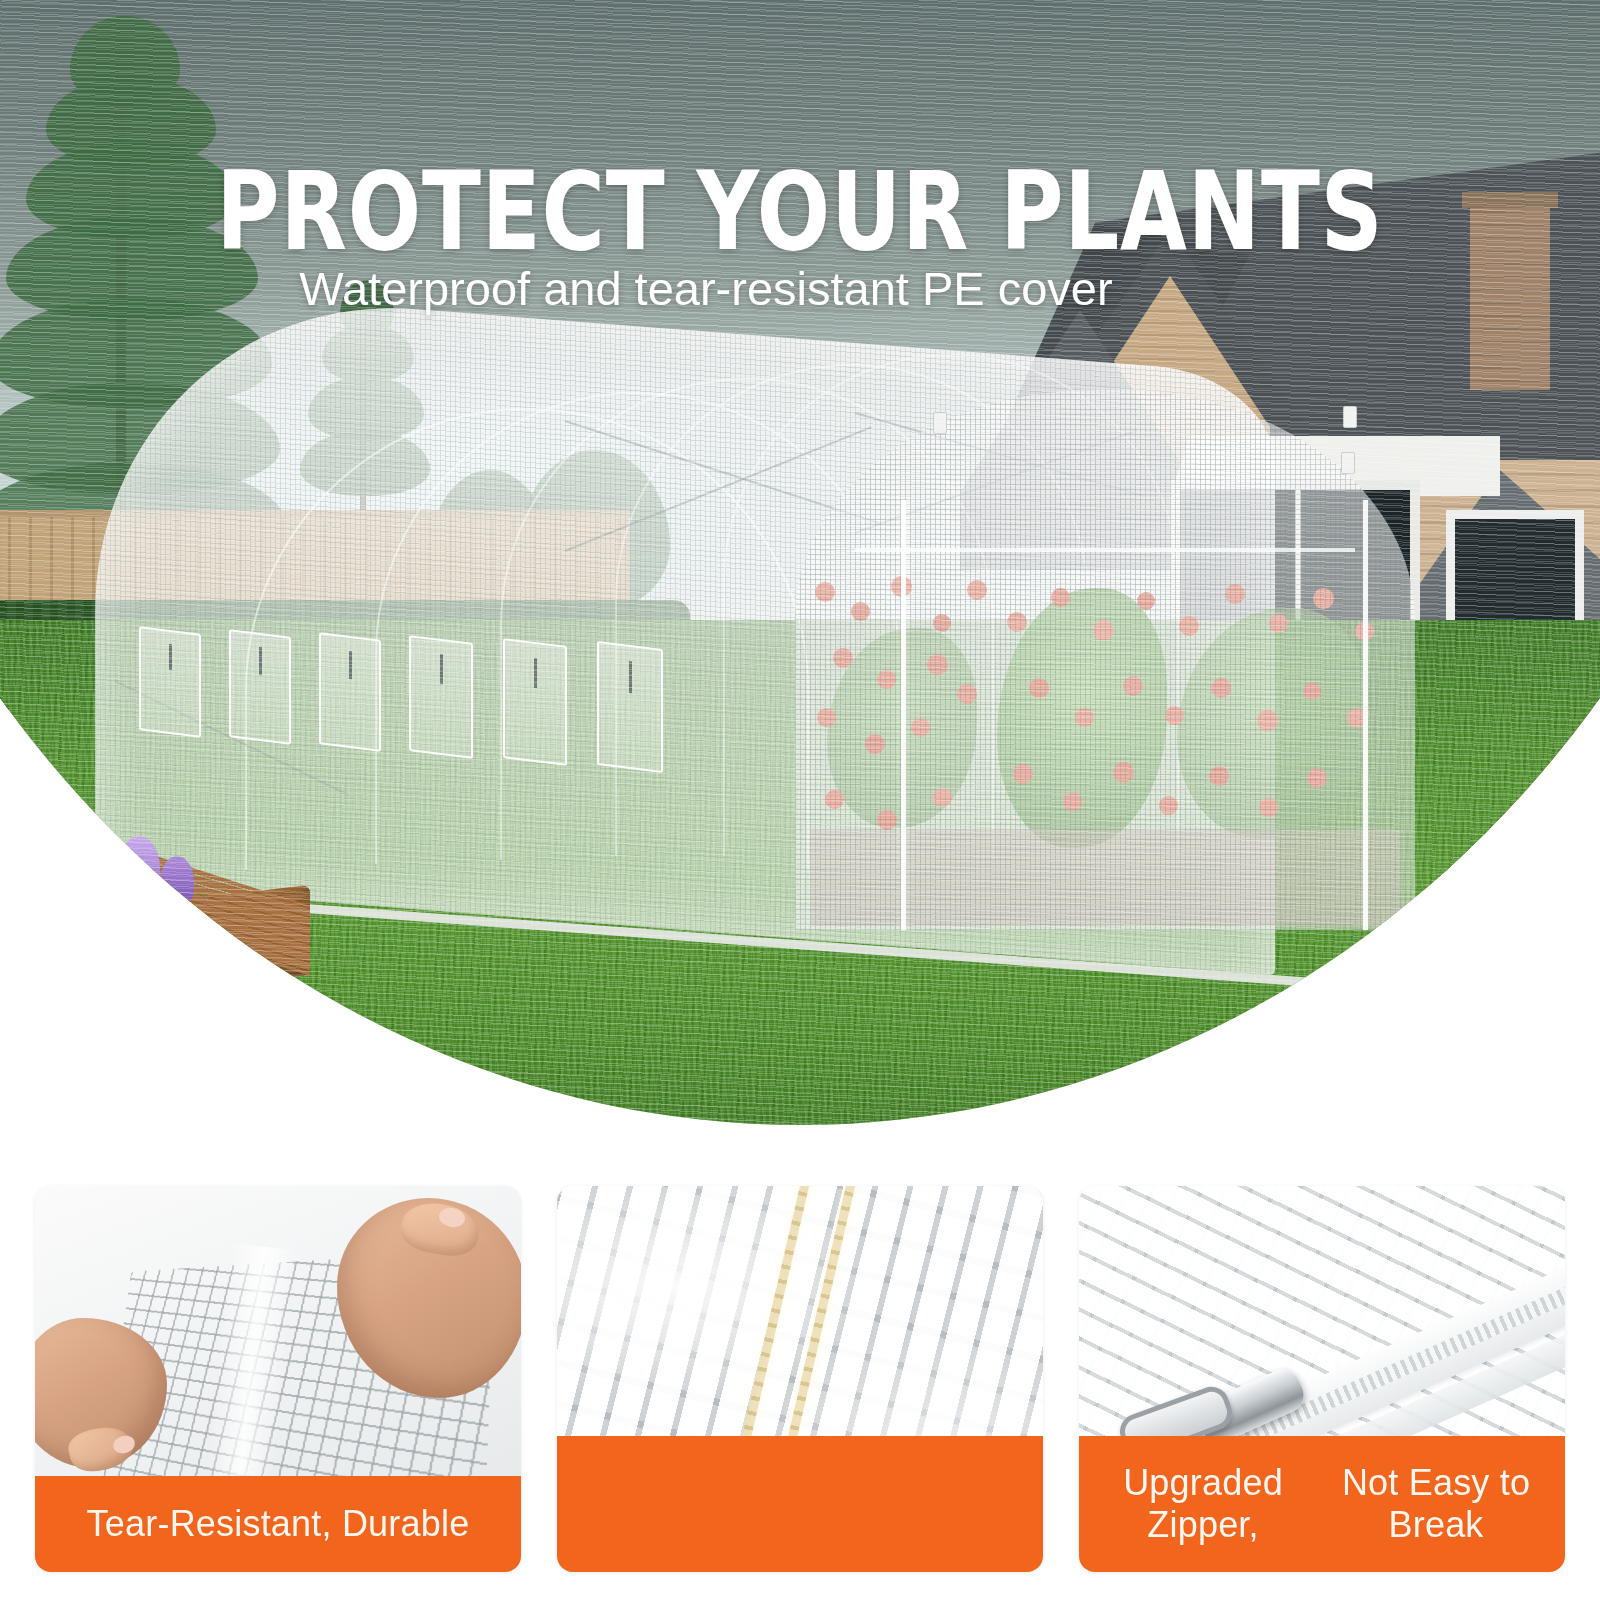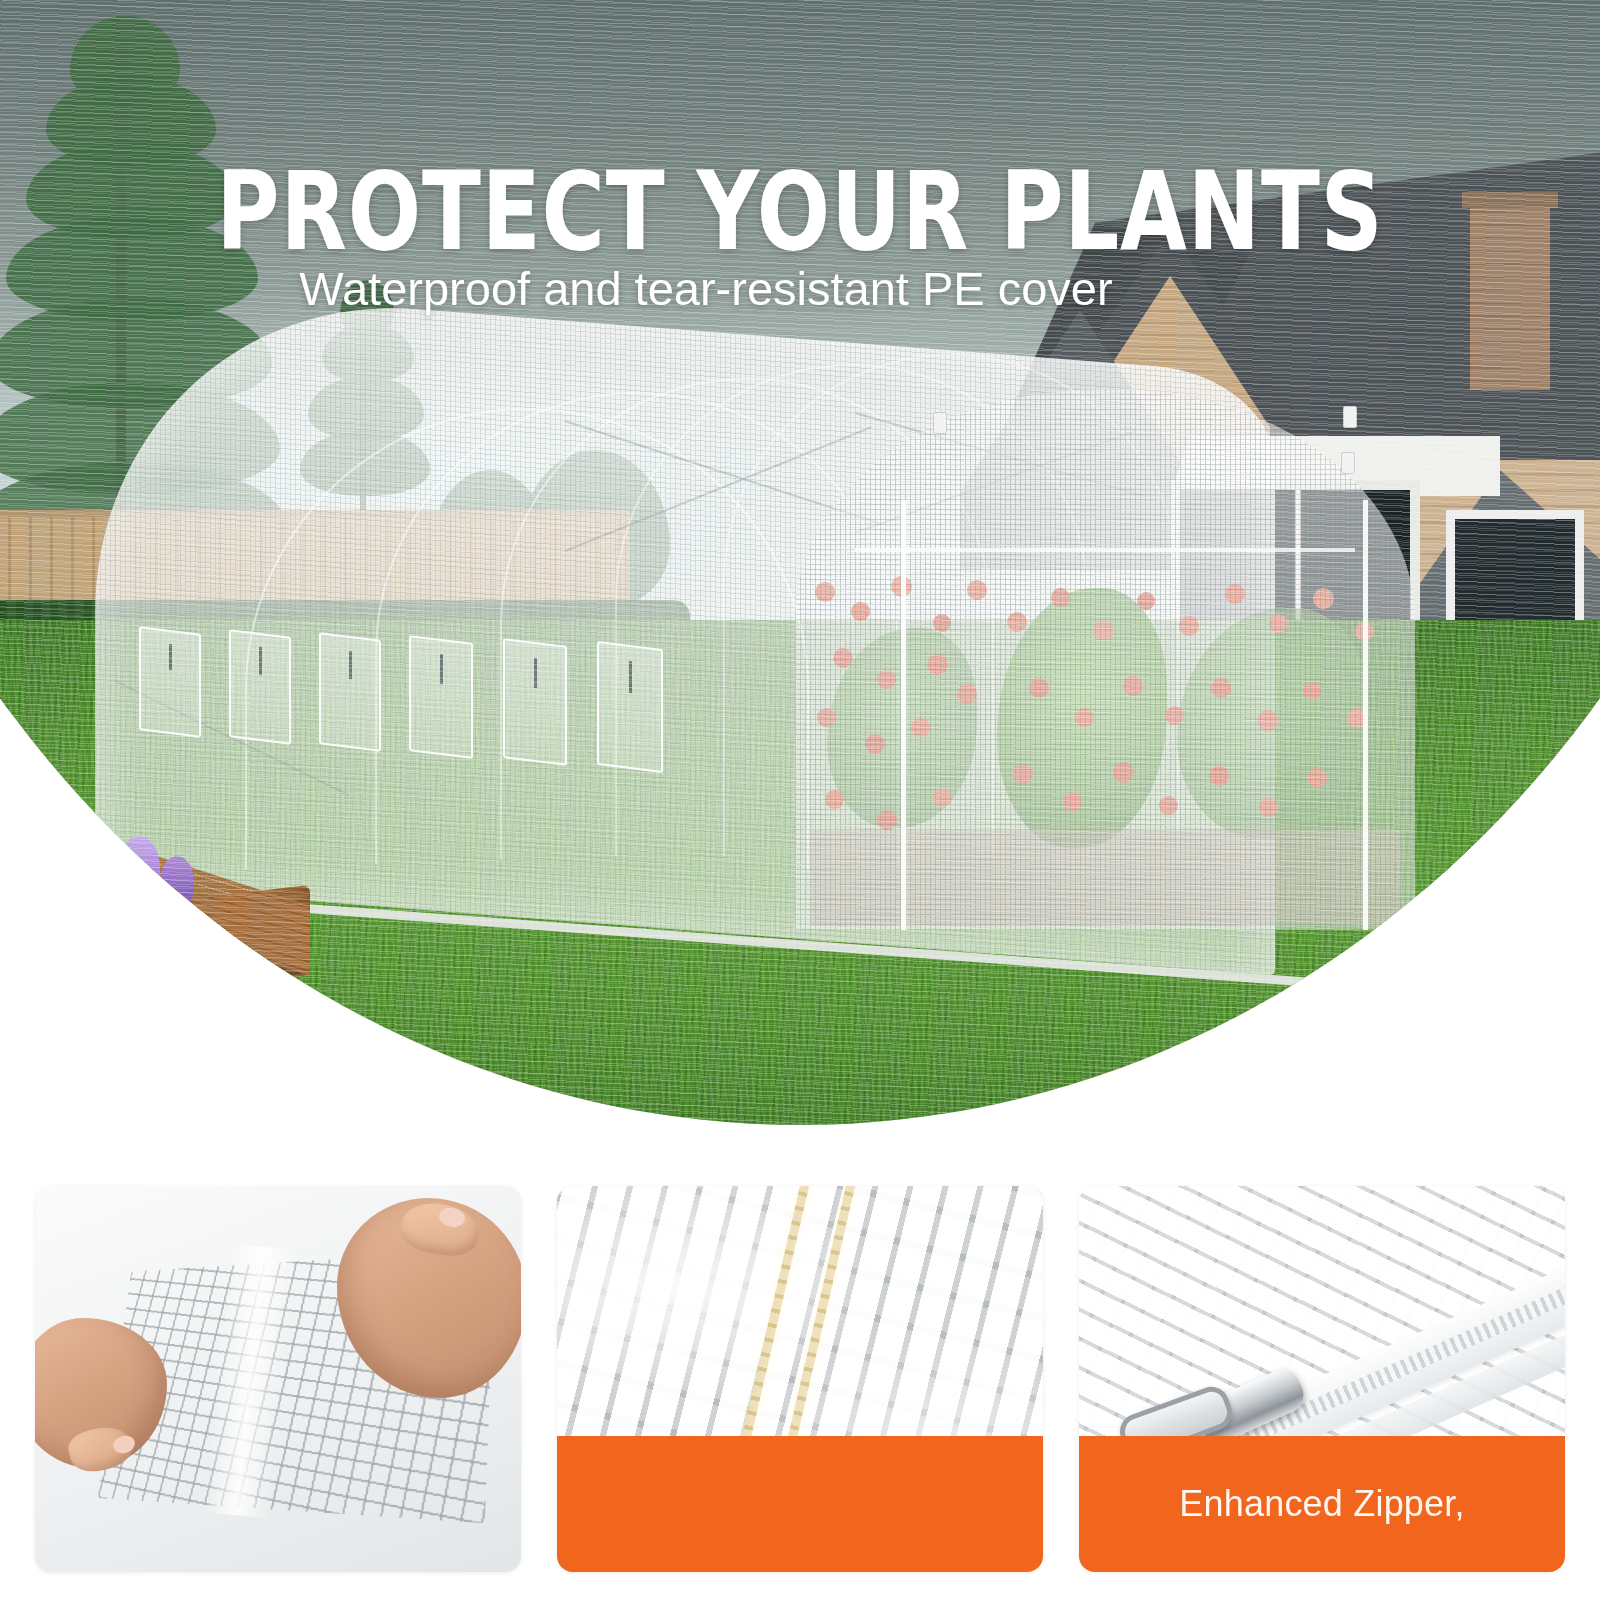--- a/index.html
+++ b/index.html
@@ -385,20 +385,21 @@
         <div class="sheet-fold"></div>
         <div class="hand hand-l">
           <div class="finger-l"></div>
           <div class="nail-l"></div>
         </div>
         <div class="hand hand-r">
           <div class="finger-r"></div>
           <div class="nail-r"></div>
         </div>
       </div>
+      <div class="cap cap-1">Tear-Resistant, Durable</div>
     </div>
 
     <div class="card">
       <div class="card-photo">
         <div class="c2bg"></div>
         <div class="c2gloss"></div>
         <div class="stitch" style="left:198px;"></div>
         <div class="stitch" style="left:244px;"></div>
       </div>
       <div class="cap cap-2">
@@ -409,19 +410,20 @@
     <div class="card">
       <div class="card-photo">
         <div class="c3bg"></div>
         <div class="ziptape2"></div>
         <div class="ziptape"></div>
         <div class="zipteeth"></div>
         <div class="slider"></div>
         <div class="pull"></div>
       </div>
       <div class="cap cap-2">
-        <span>Enhanced Zipper,</span>
+        <span>Upgraded Zipper,</span>
           <br>
+        <span>Not Easy to Break</span>
       </div>
     </div>
 
   </div>
 </div>
 
 </body></html>

